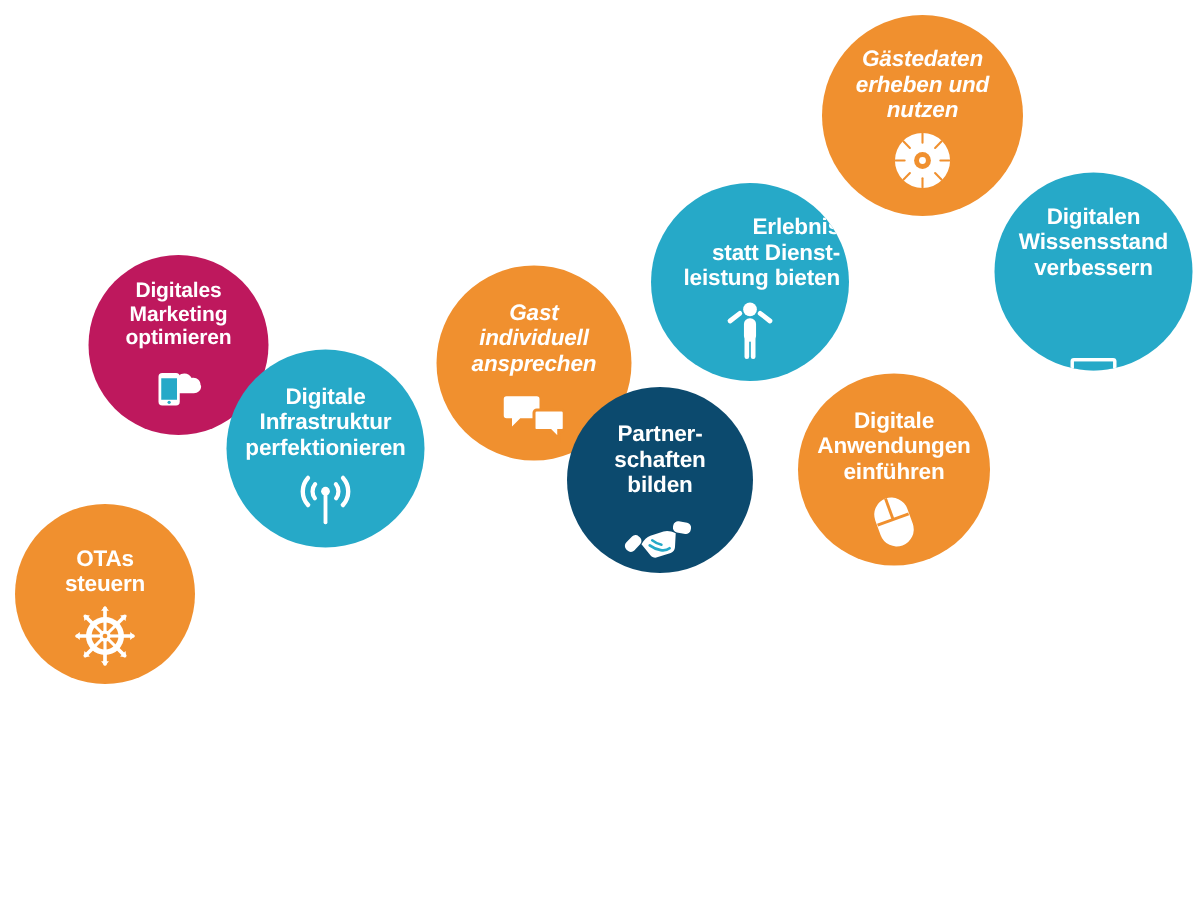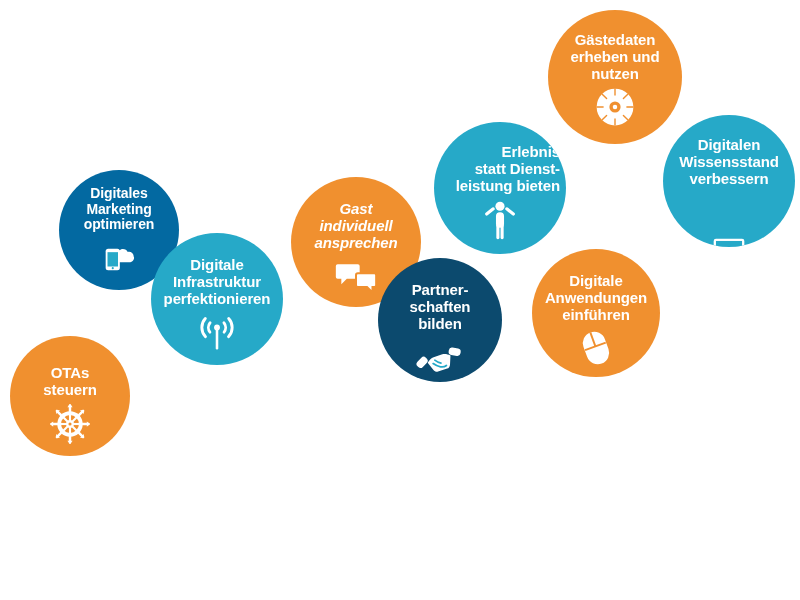--- a/index.html
+++ b/index.html
@@ -49,21 +49,21 @@
   }
   .bubble .icon svg {
     display: block;
     fill: #ffffff;
   }
 </style>
 </head>
 <body>
 
 <div id="canvas">
-    <div class="bubble" style="left: 59px; top: 170px; width: 120px; height: 120px; background: #0369a1; z-index: 6; padding-top: 16px; align-items: center;">
+    <div class="bubble" style="left: 59px; top: 170px; width: 120px; height: 120px; background: #be185d; z-index: 6; padding-top: 16px; align-items: center;">
       <div class="label" style="font-size: 14px;">Digitales
 Marketing
 optimieren</div>
       <span class="icon">
         <svg width="40" height="40" viewBox="0 0 48 48">
           <path d="M41.6 23.4c0-3.1-2.5-5.6-5.6-5.6-.5 0-1 .1-1.5.2-1-2.2-3.2-3.7-5.8-3.7-3.5 0-6.3 2.8-6.3 6.3 0 .3 0 .6.1.9-1.9.5-3.3 2.2-3.3 4.3 0 2.5 2 4.4 4.4 4.4h12.7c3.2 0 5.8-2.4 5.8-5.4-.1-.6-.2-1-.5-1.4z"></path>
           <rect x="8" y="14" width="17" height="26" rx="3" ry="3"></rect>
           <rect x="10.2" y="18.2" width="12.6" height="17.2" fill="#26A9C8"></rect>
           <circle cx="16.5" cy="37.4" r="1.3" fill="#26A9C8"></circle>
         </svg>
@@ -188,21 +188,21 @@
         <svg width="42" height="42" viewBox="0 0 48 48">
           <g transform="rotate(-20 24 24)">
             <rect x="11" y="5" width="26" height="38" rx="13"></rect>
             <path d="M24 5v17" stroke="#F0902F" stroke-width="2.2" fill="none"></path>
             <path d="M11.4 22h25.2" stroke="#F0902F" stroke-width="2.2" fill="none"></path>
           </g>
         </svg>
       </span>
     </div>
     <div class="bubble" style="left: 548px; top: 10px; width: 134px; height: 134px; background: rgb(240, 144, 47); z-index: 8; padding-top: 22px;">
-      <div class="label" style="font-size: 15px;">Gästedaten
+      <div class="label" style="font-size: 15px; font-style: italic;">Gästedaten
 erheben und
 nutzen</div>
       <span class="icon">
         <svg width="42" height="42" viewBox="0 0 48 48">
           <circle cx="24" cy="24" r="21"></circle>
           <circle cx="24" cy="24" r="6.4" fill="#F0902F"></circle>
           <circle cx="24" cy="24" r="2.6"></circle>
           <g stroke="#F0902F" stroke-width="1.6" stroke-linecap="round">
             <path d="M24 3.4v7"></path>
             <path d="M38.6 9.4l-5 5"></path>

